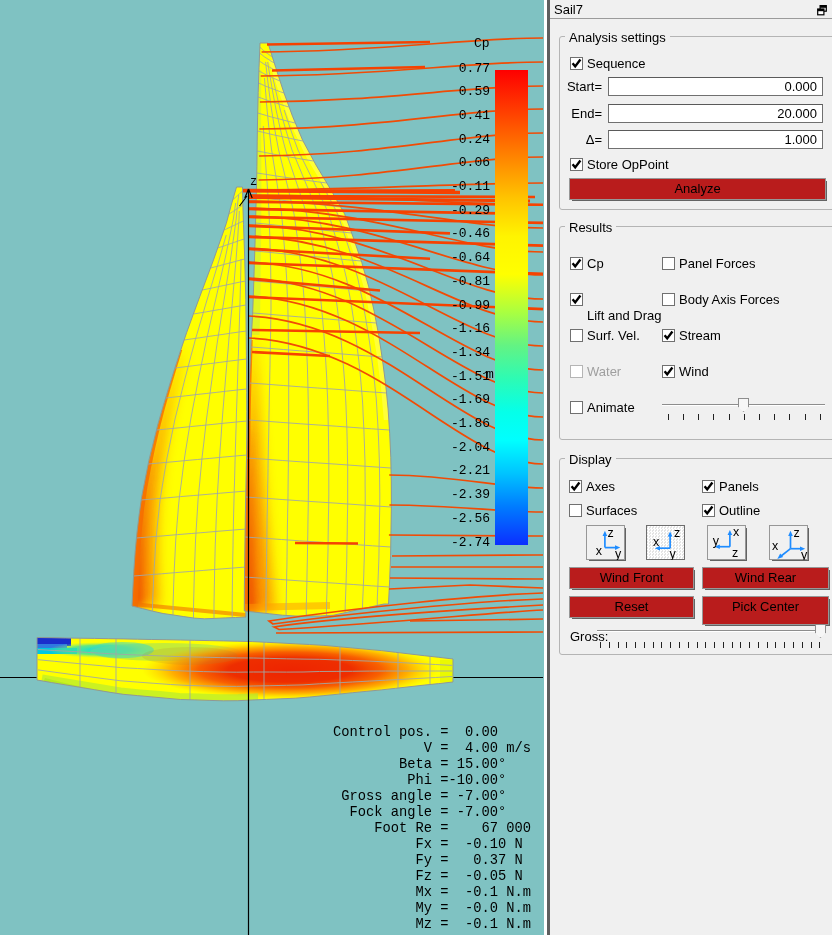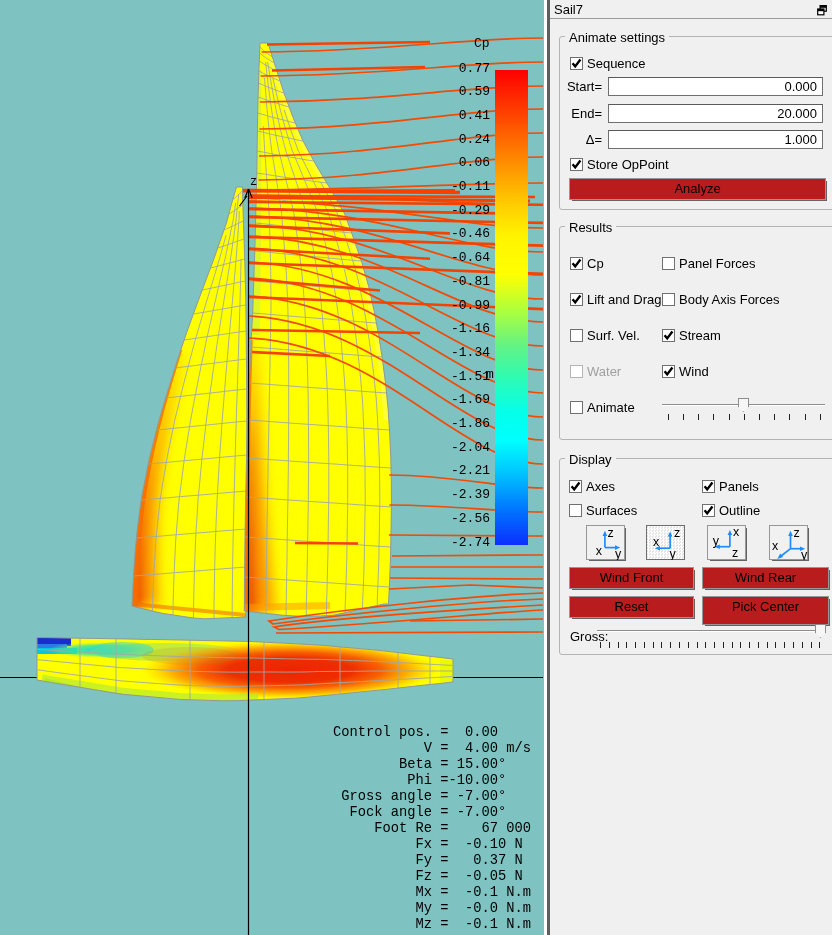--- a/index.html
+++ b/index.html
@@ -292,21 +292,21 @@
 <div class="vline2"></div>
 <div class="panel"></div>
 <div class="ptitle">Sail7</div>
 <svg class="flticon" width="10" height="11" viewBox="0 0 10 11">
     <rect x="3.1" y="0.6" width="6.2" height="5.6" fill="none" stroke="#000" stroke-width="1.2"></rect>
     <rect x="3.1" y="0.6" width="6.2" height="2.2" fill="#000"></rect>
     <rect x="0.7" y="4" width="6.2" height="5.8" fill="#fff" stroke="#000" stroke-width="1.2"></rect>
     <rect x="0.7" y="4" width="6.2" height="2.2" fill="#000"></rect>
   </svg>
 <div class="grp" style="left:559px;top:36px;width:278px;height:174px"></div>
-<span class="gtitle" style="left:565px;top:30px">Animate settings</span>
+<span class="gtitle" style="left:565px;top:30px">Analysis settings</span>
 <div class="grp" style="left:559px;top:226px;width:278px;height:214px"></div>
 <span class="gtitle" style="left:565px;top:220px">Results</span>
 <div class="grp" style="left:559px;top:458px;width:278px;height:197px"></div>
 <span class="gtitle" style="left:565px;top:452px">Display</span>
 
 <span class="cb" style="left:570px;top:57px">
     <svg width="11" height="11" viewBox="0 0 11 11">
       <path d="M1.6,5.2 L4.2,8.4 L9.4,1.6" stroke="#000" stroke-width="2.4" fill="none"></path>
     </svg>
   </span>
@@ -331,21 +331,21 @@
     </svg>
   </span>
 <span class="plab" style="left:587px;top:256px">Cp</span>
 <span class="cb" style="left:662px;top:257px"></span>
 <span class="plab" style="left:679px;top:256px">Panel Forces</span>
 <span class="cb" style="left:570px;top:293px">
     <svg width="11" height="11" viewBox="0 0 11 11">
       <path d="M1.6,5.2 L4.2,8.4 L9.4,1.6" stroke="#000" stroke-width="2.4" fill="none"></path>
     </svg>
   </span>
-<span class="plab" style="left:587px;top:292px">Lift and Drag</span>
+<span class="plab" style="left:587px;top:308px">Lift and Drag</span>
 <span class="cb" style="left:662px;top:293px"></span>
 <span class="plab" style="left:679px;top:292px">Body Axis Forces</span>
 <span class="cb" style="left:570px;top:329px"></span>
 <span class="plab" style="left:587px;top:328px">Surf. Vel.</span>
 <span class="cb" style="left:662px;top:329px">
     <svg width="11" height="11" viewBox="0 0 11 11">
       <path d="M1.6,5.2 L4.2,8.4 L9.4,1.6" stroke="#000" stroke-width="2.4" fill="none"></path>
     </svg>
   </span>
 <span class="plab" style="left:679px;top:328px">Stream</span>

